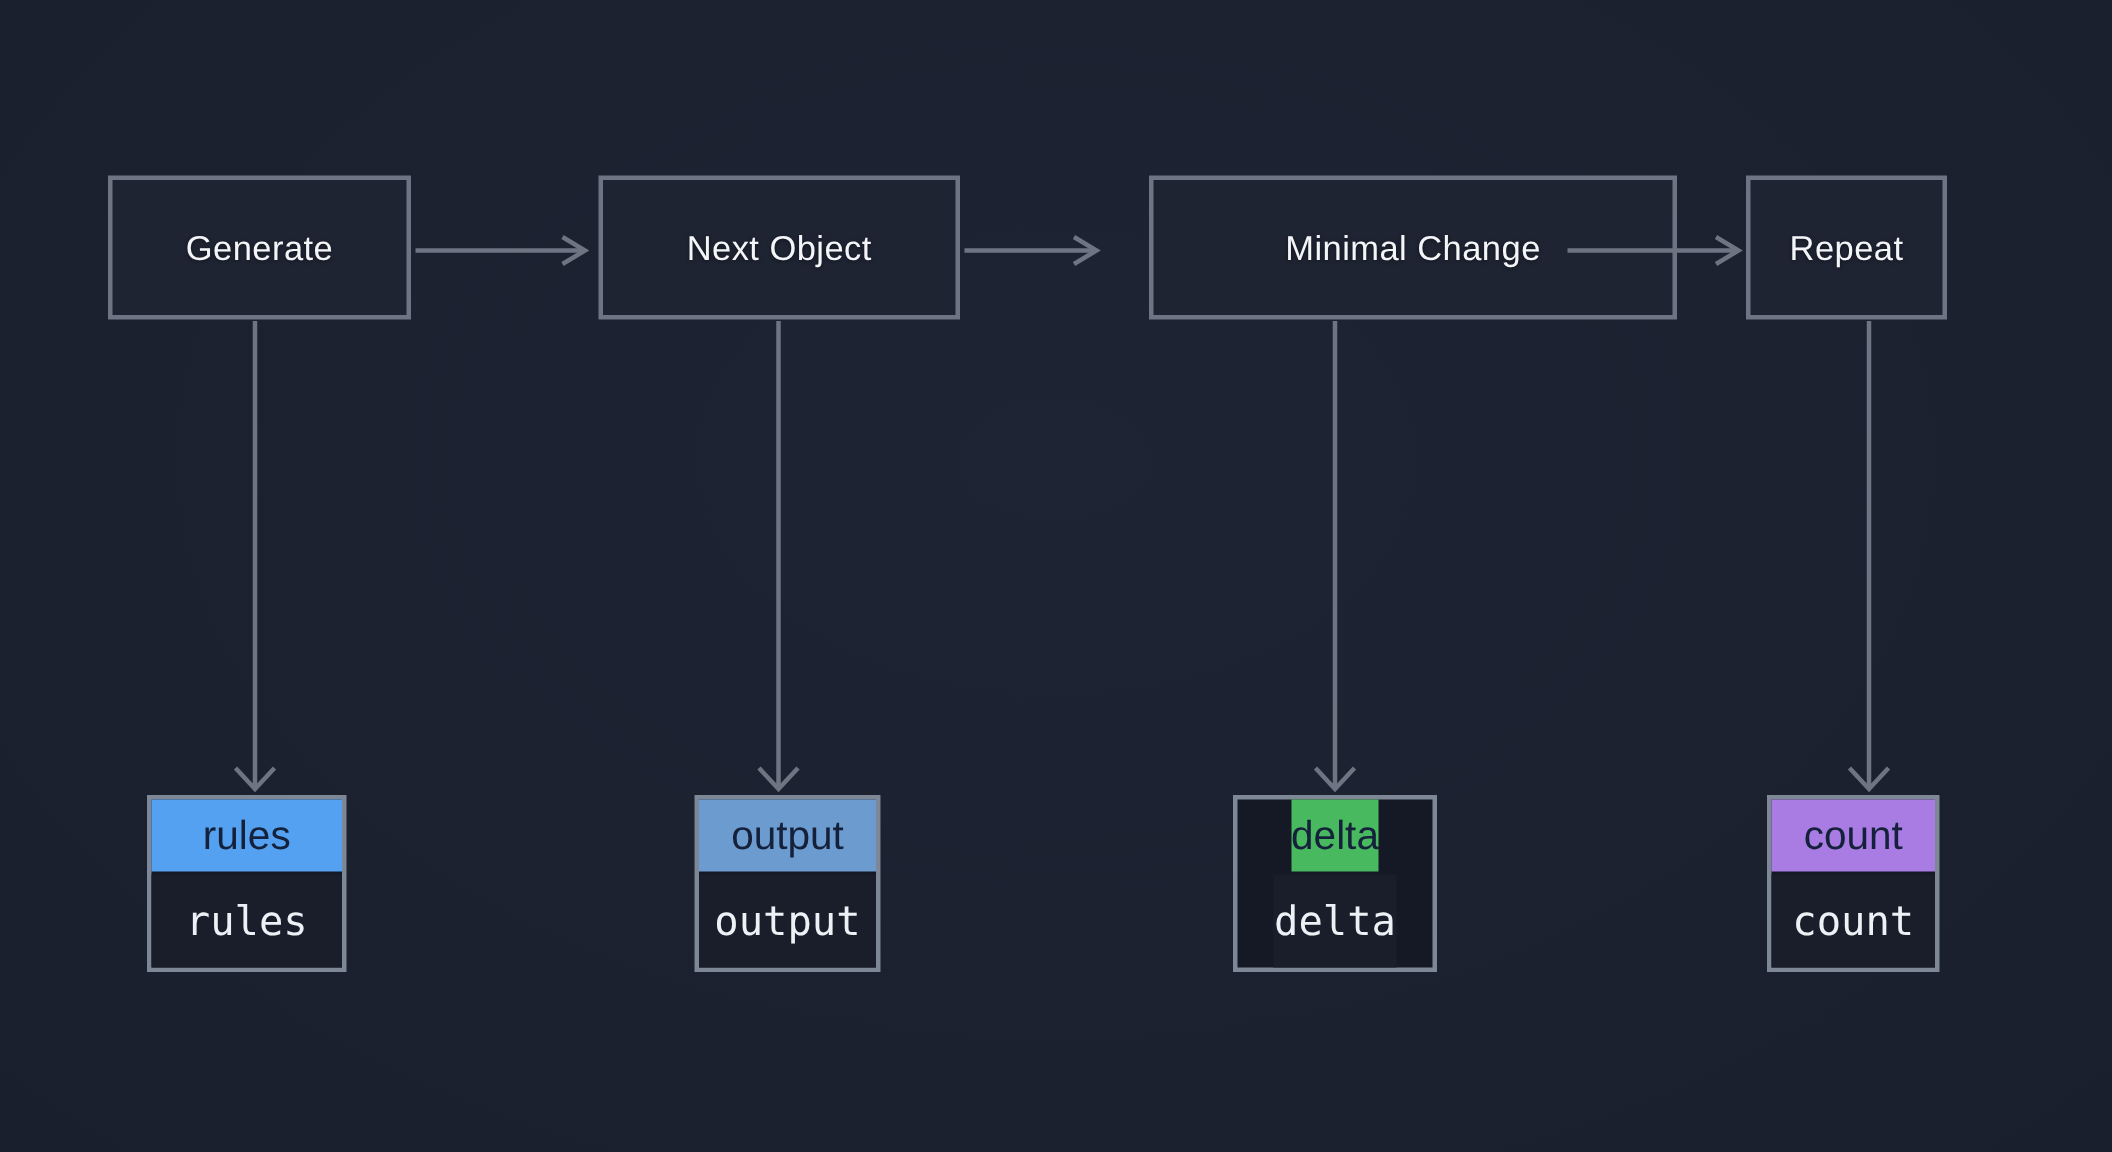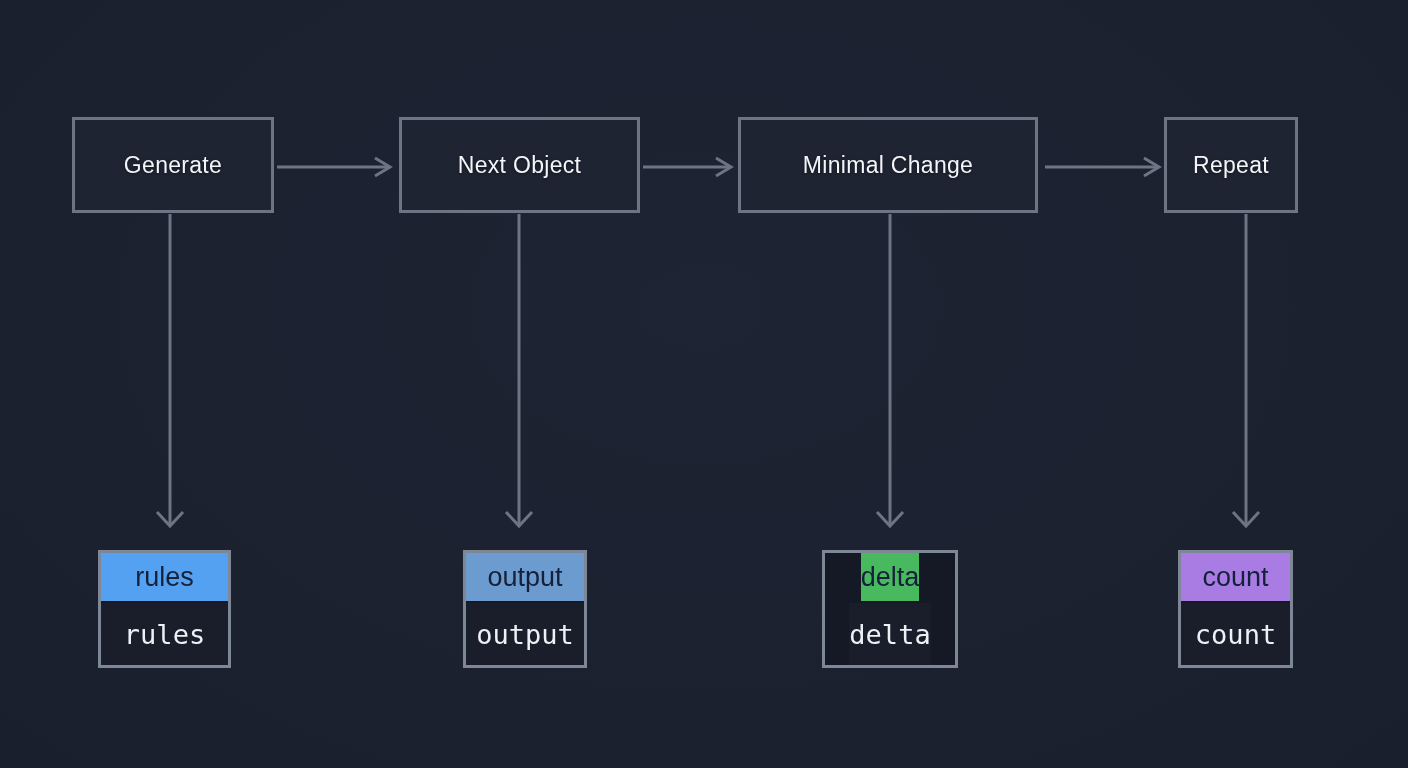--- a/index.html
+++ b/index.html
@@ -24,33 +24,32 @@
   }
   .flow-box .label {
     color: #f3f5f8;
     font-size: 23px;
     letter-spacing: 0.3px;
     text-shadow: 0 1px 3px rgba(0,0,0,0.45);
     white-space: nowrap;
   }
   .box-generate { left: 72px;  width: 202px; }
   .box-next     { left: 399px; width: 241px; }
-  .box-minimal  { left: 738px; width: 300px; }
+  .box-minimal  { left: 766px; width: 352px; }
   .box-repeat   { left: 1164px; width: 134px; }
 
   .artifact-box {
     position: absolute;
     top: 530px;
     height: 118px;
     box-sizing: border-box;
     border: 3px solid #7e8795;
     background: #141925;
     display: flex;
     flex-direction: column;
-    margin-top: 20px;
   }
   .artifact-rules  { left: 98px;   width: 133px; }
   .artifact-output { left: 463px;  width: 124px; }
   .artifact-delta  { left: 822px;  width: 136px; align-items: center; }
   .artifact-count  { left: 1178px; width: 115px; }
 
   .chip {
     height: 48px;
     flex: 0 0 48px;
     display: flex;

